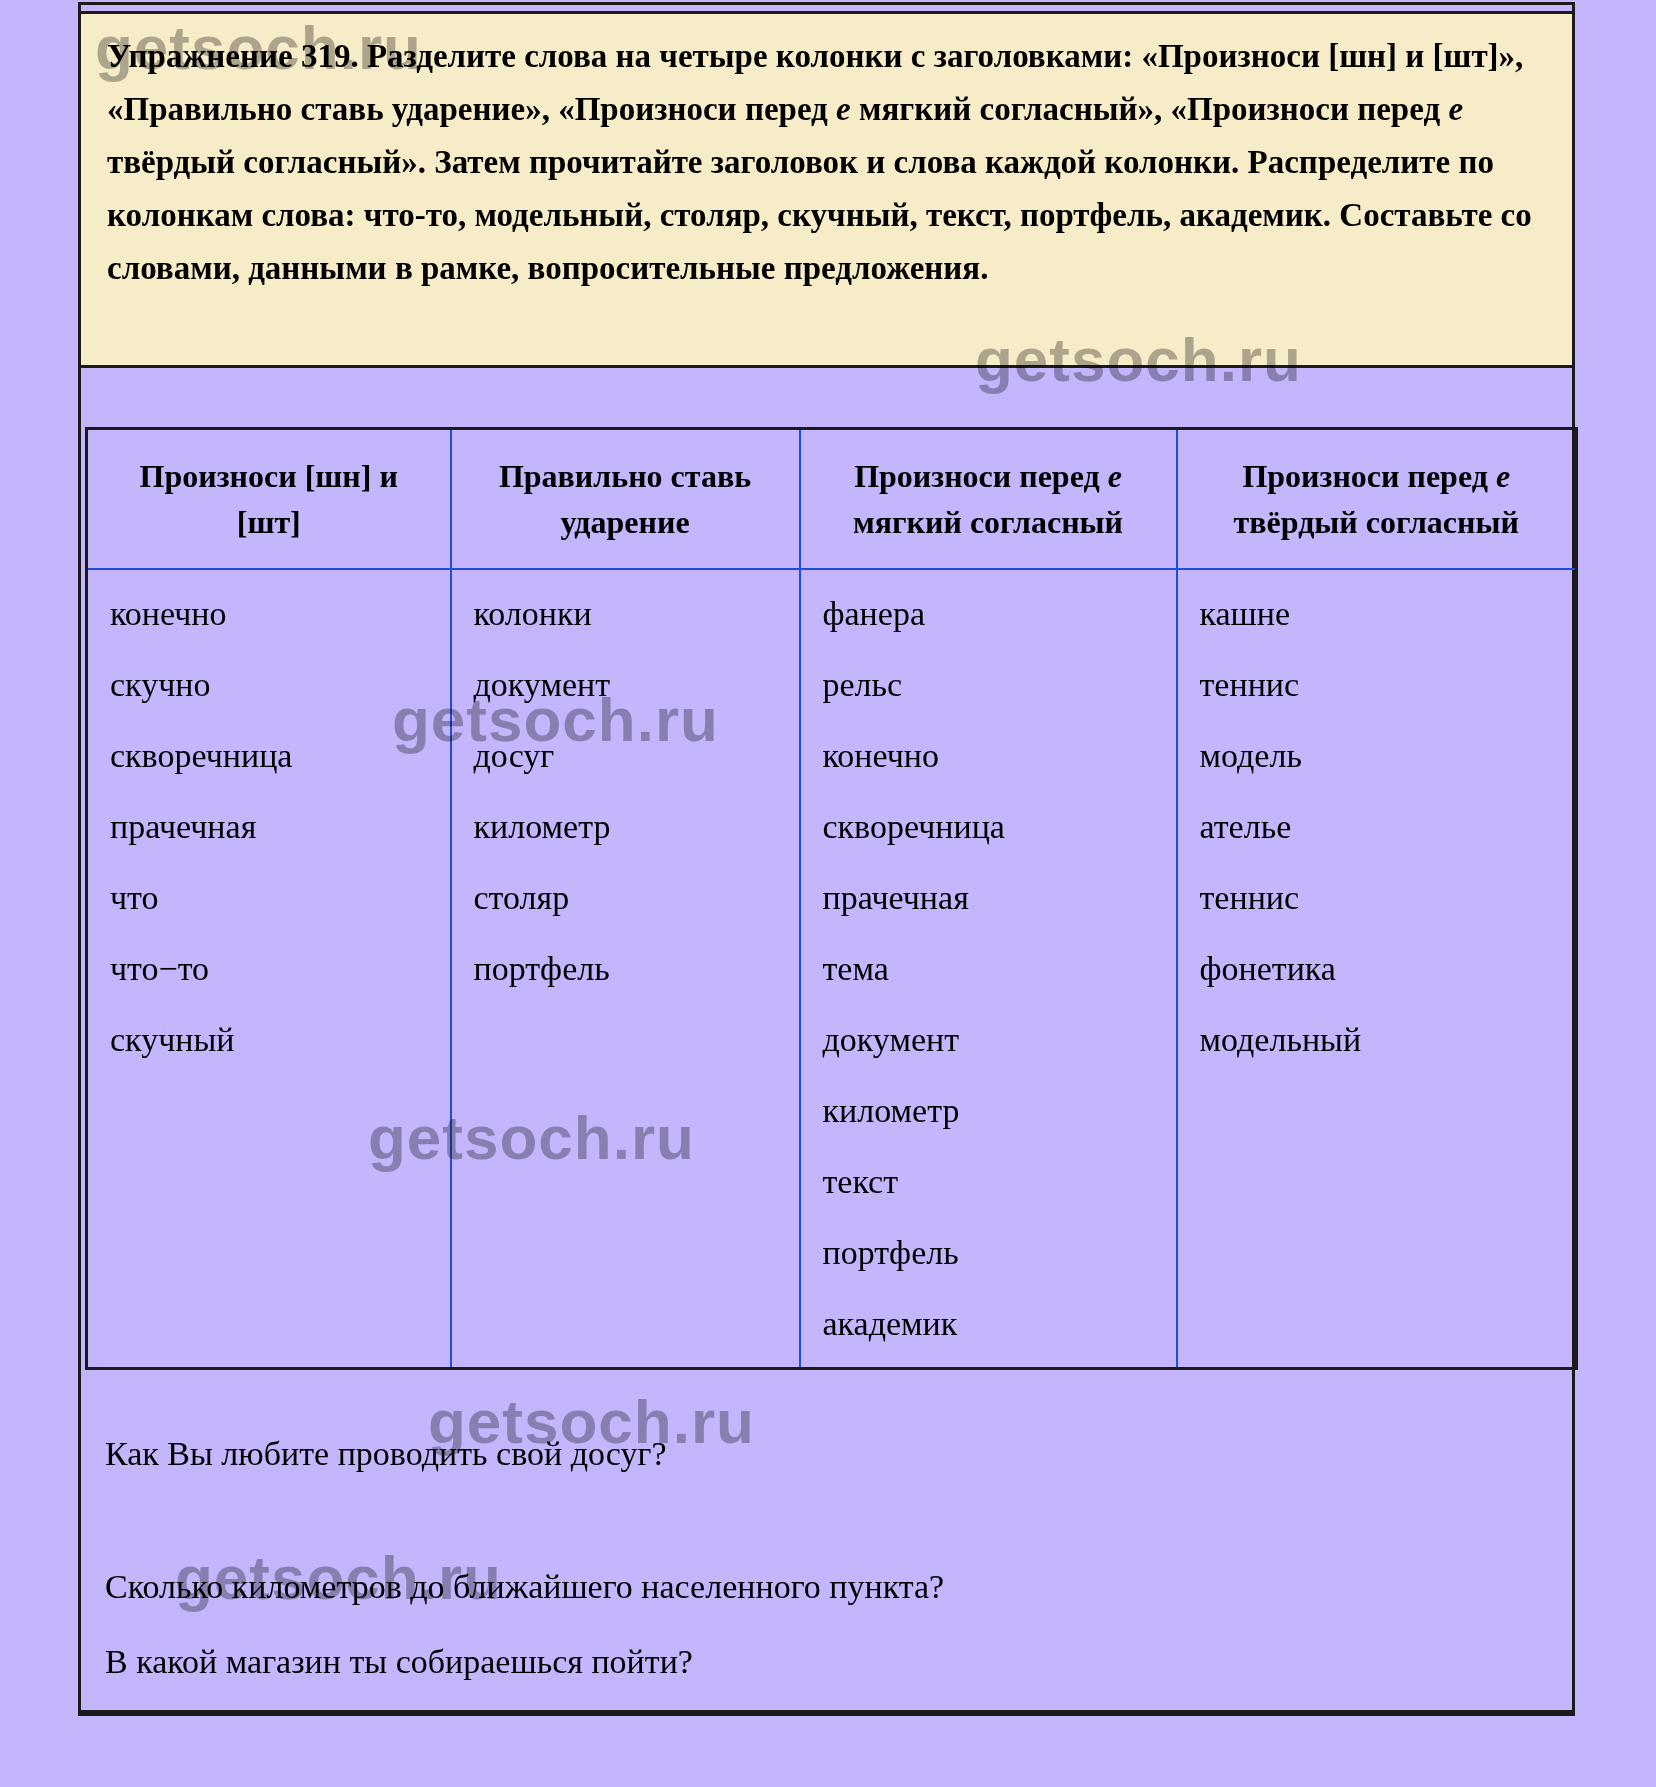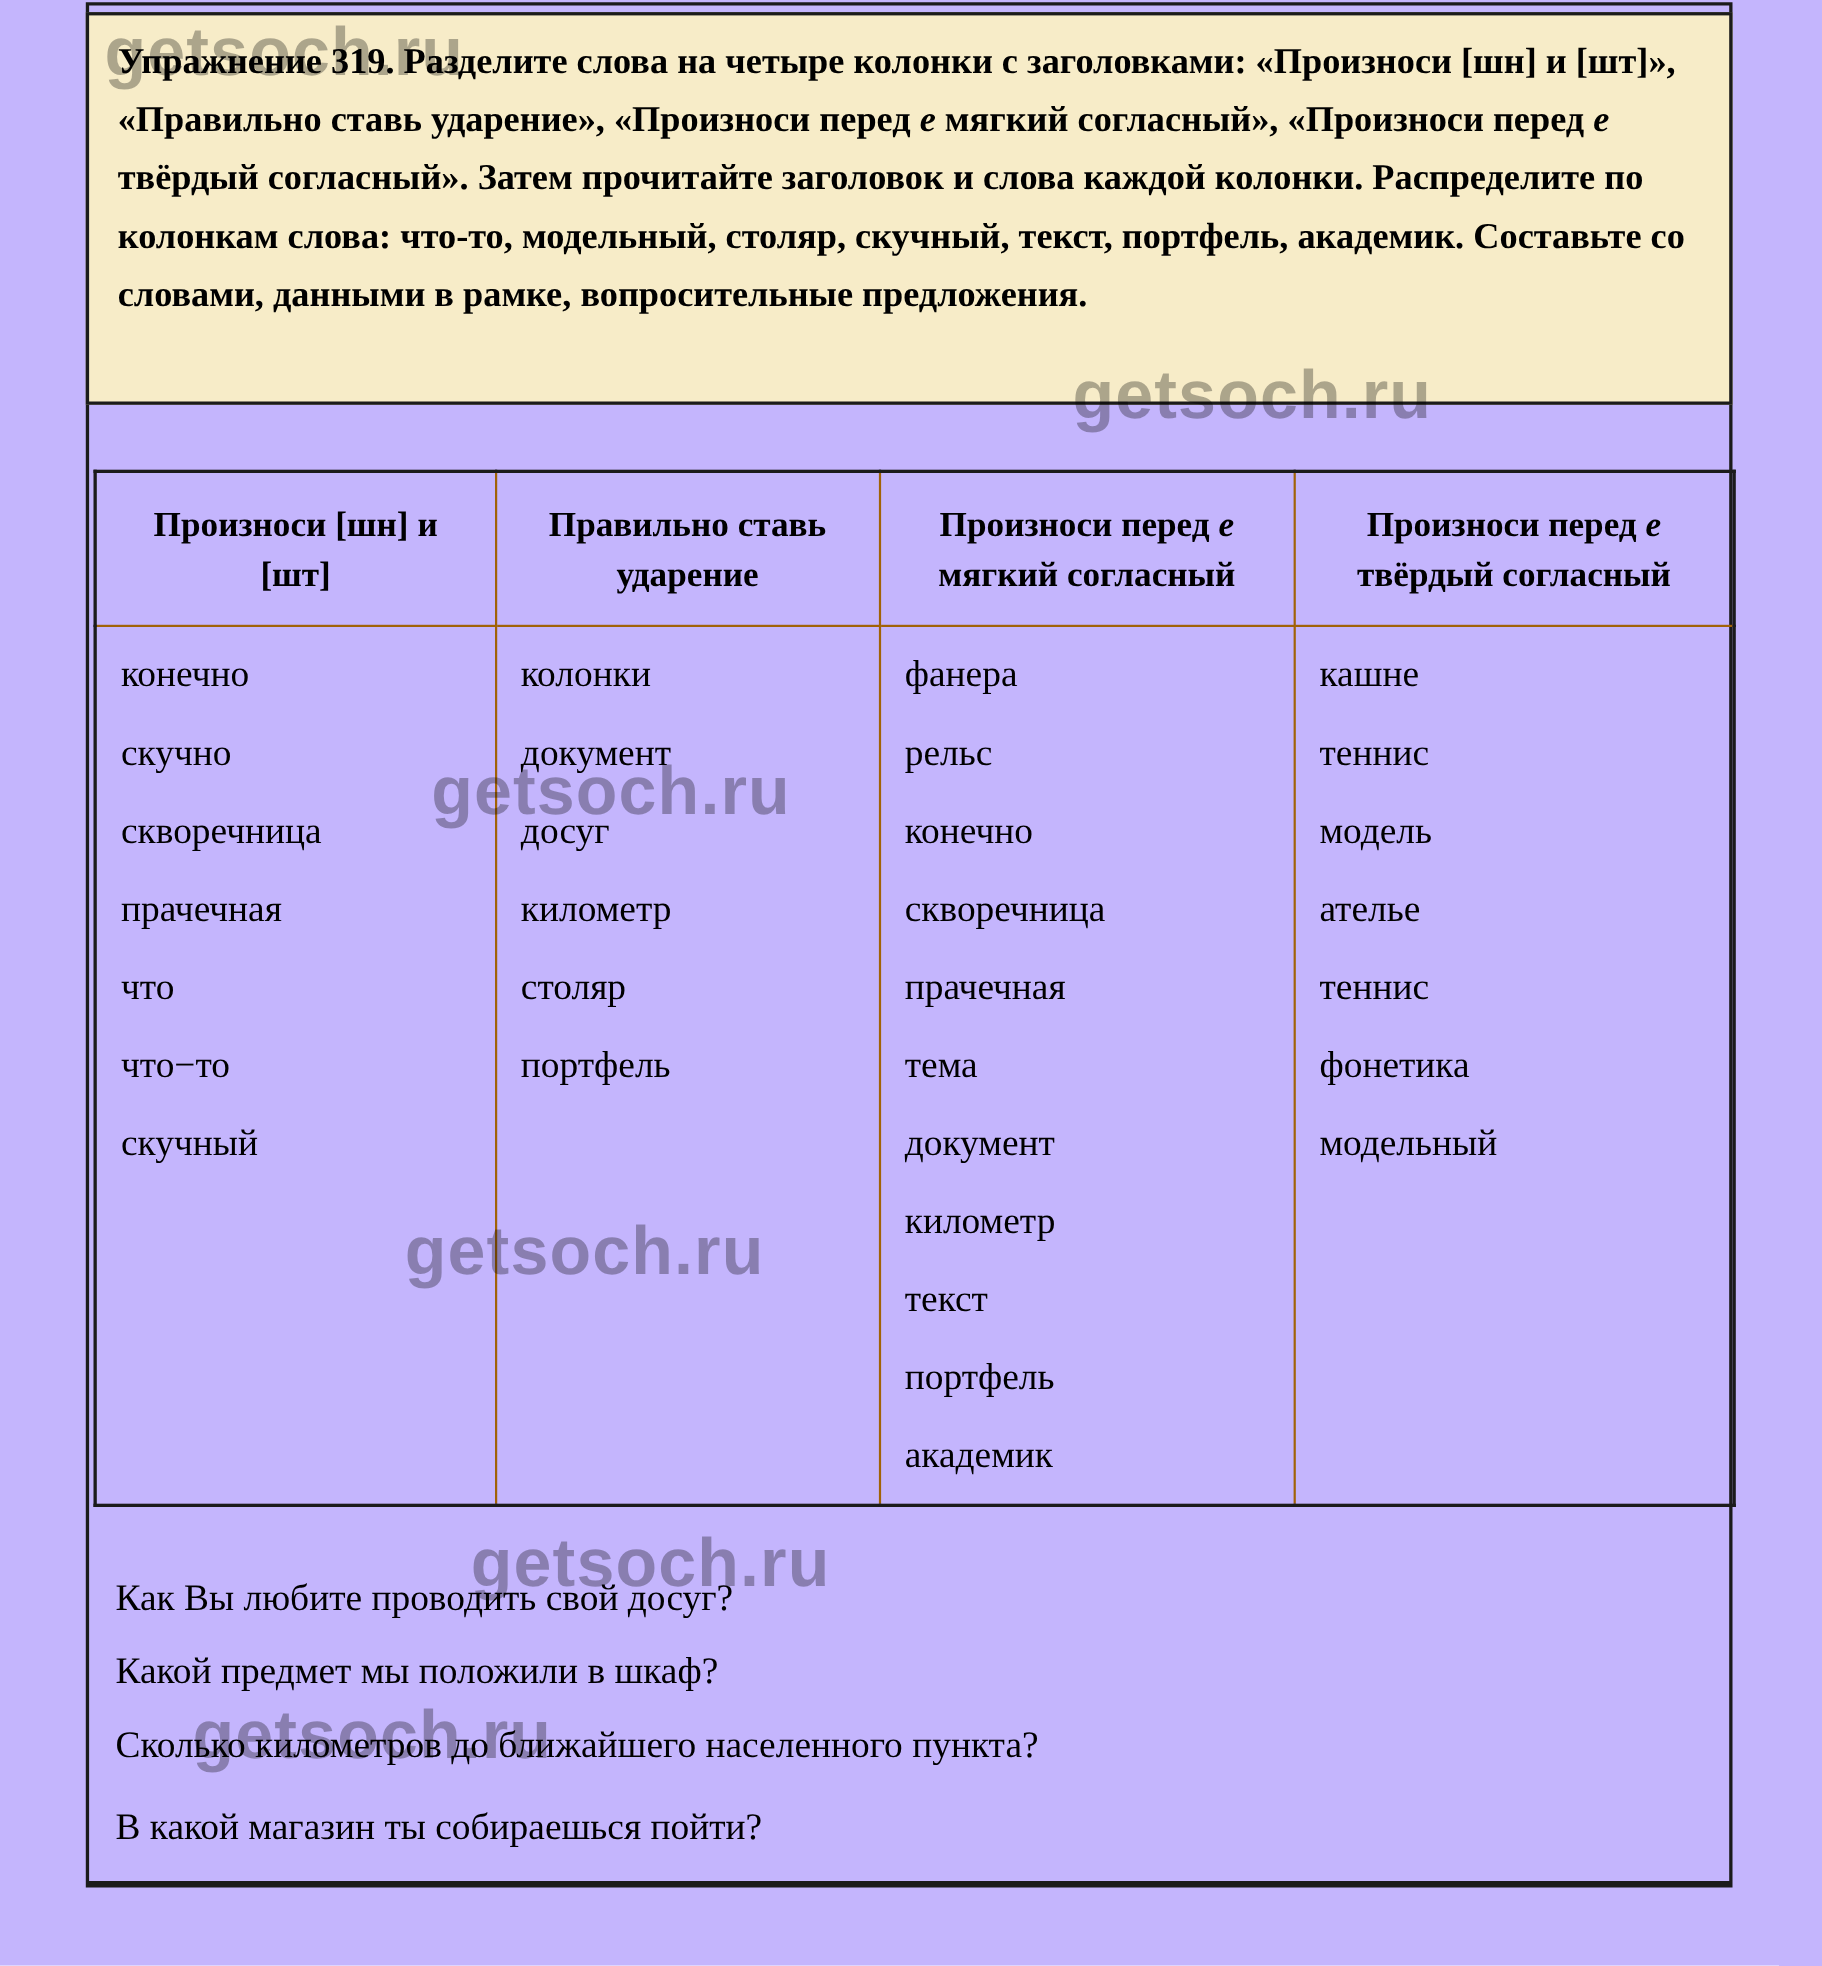--- a/index.html
+++ b/index.html
@@ -6,21 +6,21 @@
   .page{position:relative;width:1656px;height:1787px;background:#c4b5fd;overflow:hidden;
         font-family:"Liberation Serif",serif;color:#000;}
   .outer{position:absolute;left:78px;top:2px;width:1497px;height:1714px;box-sizing:border-box;
          border:3px solid #1b1b1b;border-bottom-width:6px;background:transparent;}
   .exercise-box{position:absolute;left:78px;top:11px;width:1497px;height:357px;box-sizing:border-box;
                 border:3px solid #1b1b1b;background:#f7ecc8;}
   .exercise-text{padding:16px 26px 0 26px;font-weight:bold;font-size:33px;line-height:53px;}
   .exercise-text i{font-style:italic;}
   .ex-table{position:absolute;left:85px;top:427px;width:1490px;height:943px;box-sizing:border-box;
             border-collapse:collapse;table-layout:fixed;background:transparent;}
-  .ex-table th,.ex-table td{border:2px solid #a16207;}
+  .ex-table th,.ex-table td{border:2px solid #1d4ed8;}
   .ex-table{border:3px solid #1b1b1b;}
   .ex-table th{height:138px;font-size:32px;font-weight:bold;line-height:46px;text-align:center;
                vertical-align:middle;padding:0 8px;}
   .ex-table td{vertical-align:top;padding:8px 6px 0 22px;font-size:34px;font-weight:normal;}
   .h-line{display:block;}
   .word{height:71px;line-height:71px;white-space:nowrap;}
   .sentence{position:absolute;left:105px;font-size:34px;line-height:44px;white-space:nowrap;}
   .wm{position:absolute;font-family:"Liberation Sans",sans-serif;font-weight:bold;font-size:62px;
       line-height:70px;letter-spacing:1px;color:rgba(0,0,0,0.30);white-space:nowrap;z-index:10;}
 </style>
@@ -101,21 +101,20 @@
             <div class="word">ателье</div>
             <div class="word">теннис</div>
             <div class="word">фонетика</div>
             <div class="word">модельный</div>
           </td>
       </tr>
     </tbody>
   </table>
 
   <div class="sentence" style="top:1432px">Как Вы любите проводить свой досуг?</div>
-  <div class="sentence" style="top:1498px">Какой предмет мы положили в шкаф?</div>
   <div class="sentence" style="top:1565px">Сколько километров до ближайшего населенного пункта?</div>
   <div class="sentence" style="top:1640px">В какой магазин ты собираешься пойти?</div>
 
   <span class="wm" style="left:95px;top:13px">getsoch.ru</span>
   <span class="wm" style="left:975px;top:325px">getsoch.ru</span>
   <span class="wm" style="left:392px;top:685px">getsoch.ru</span>
   <span class="wm" style="left:368px;top:1103px">getsoch.ru</span>
   <span class="wm" style="left:428px;top:1387px">getsoch.ru</span>
   <span class="wm" style="left:175px;top:1543px">getsoch.ru</span>
 

